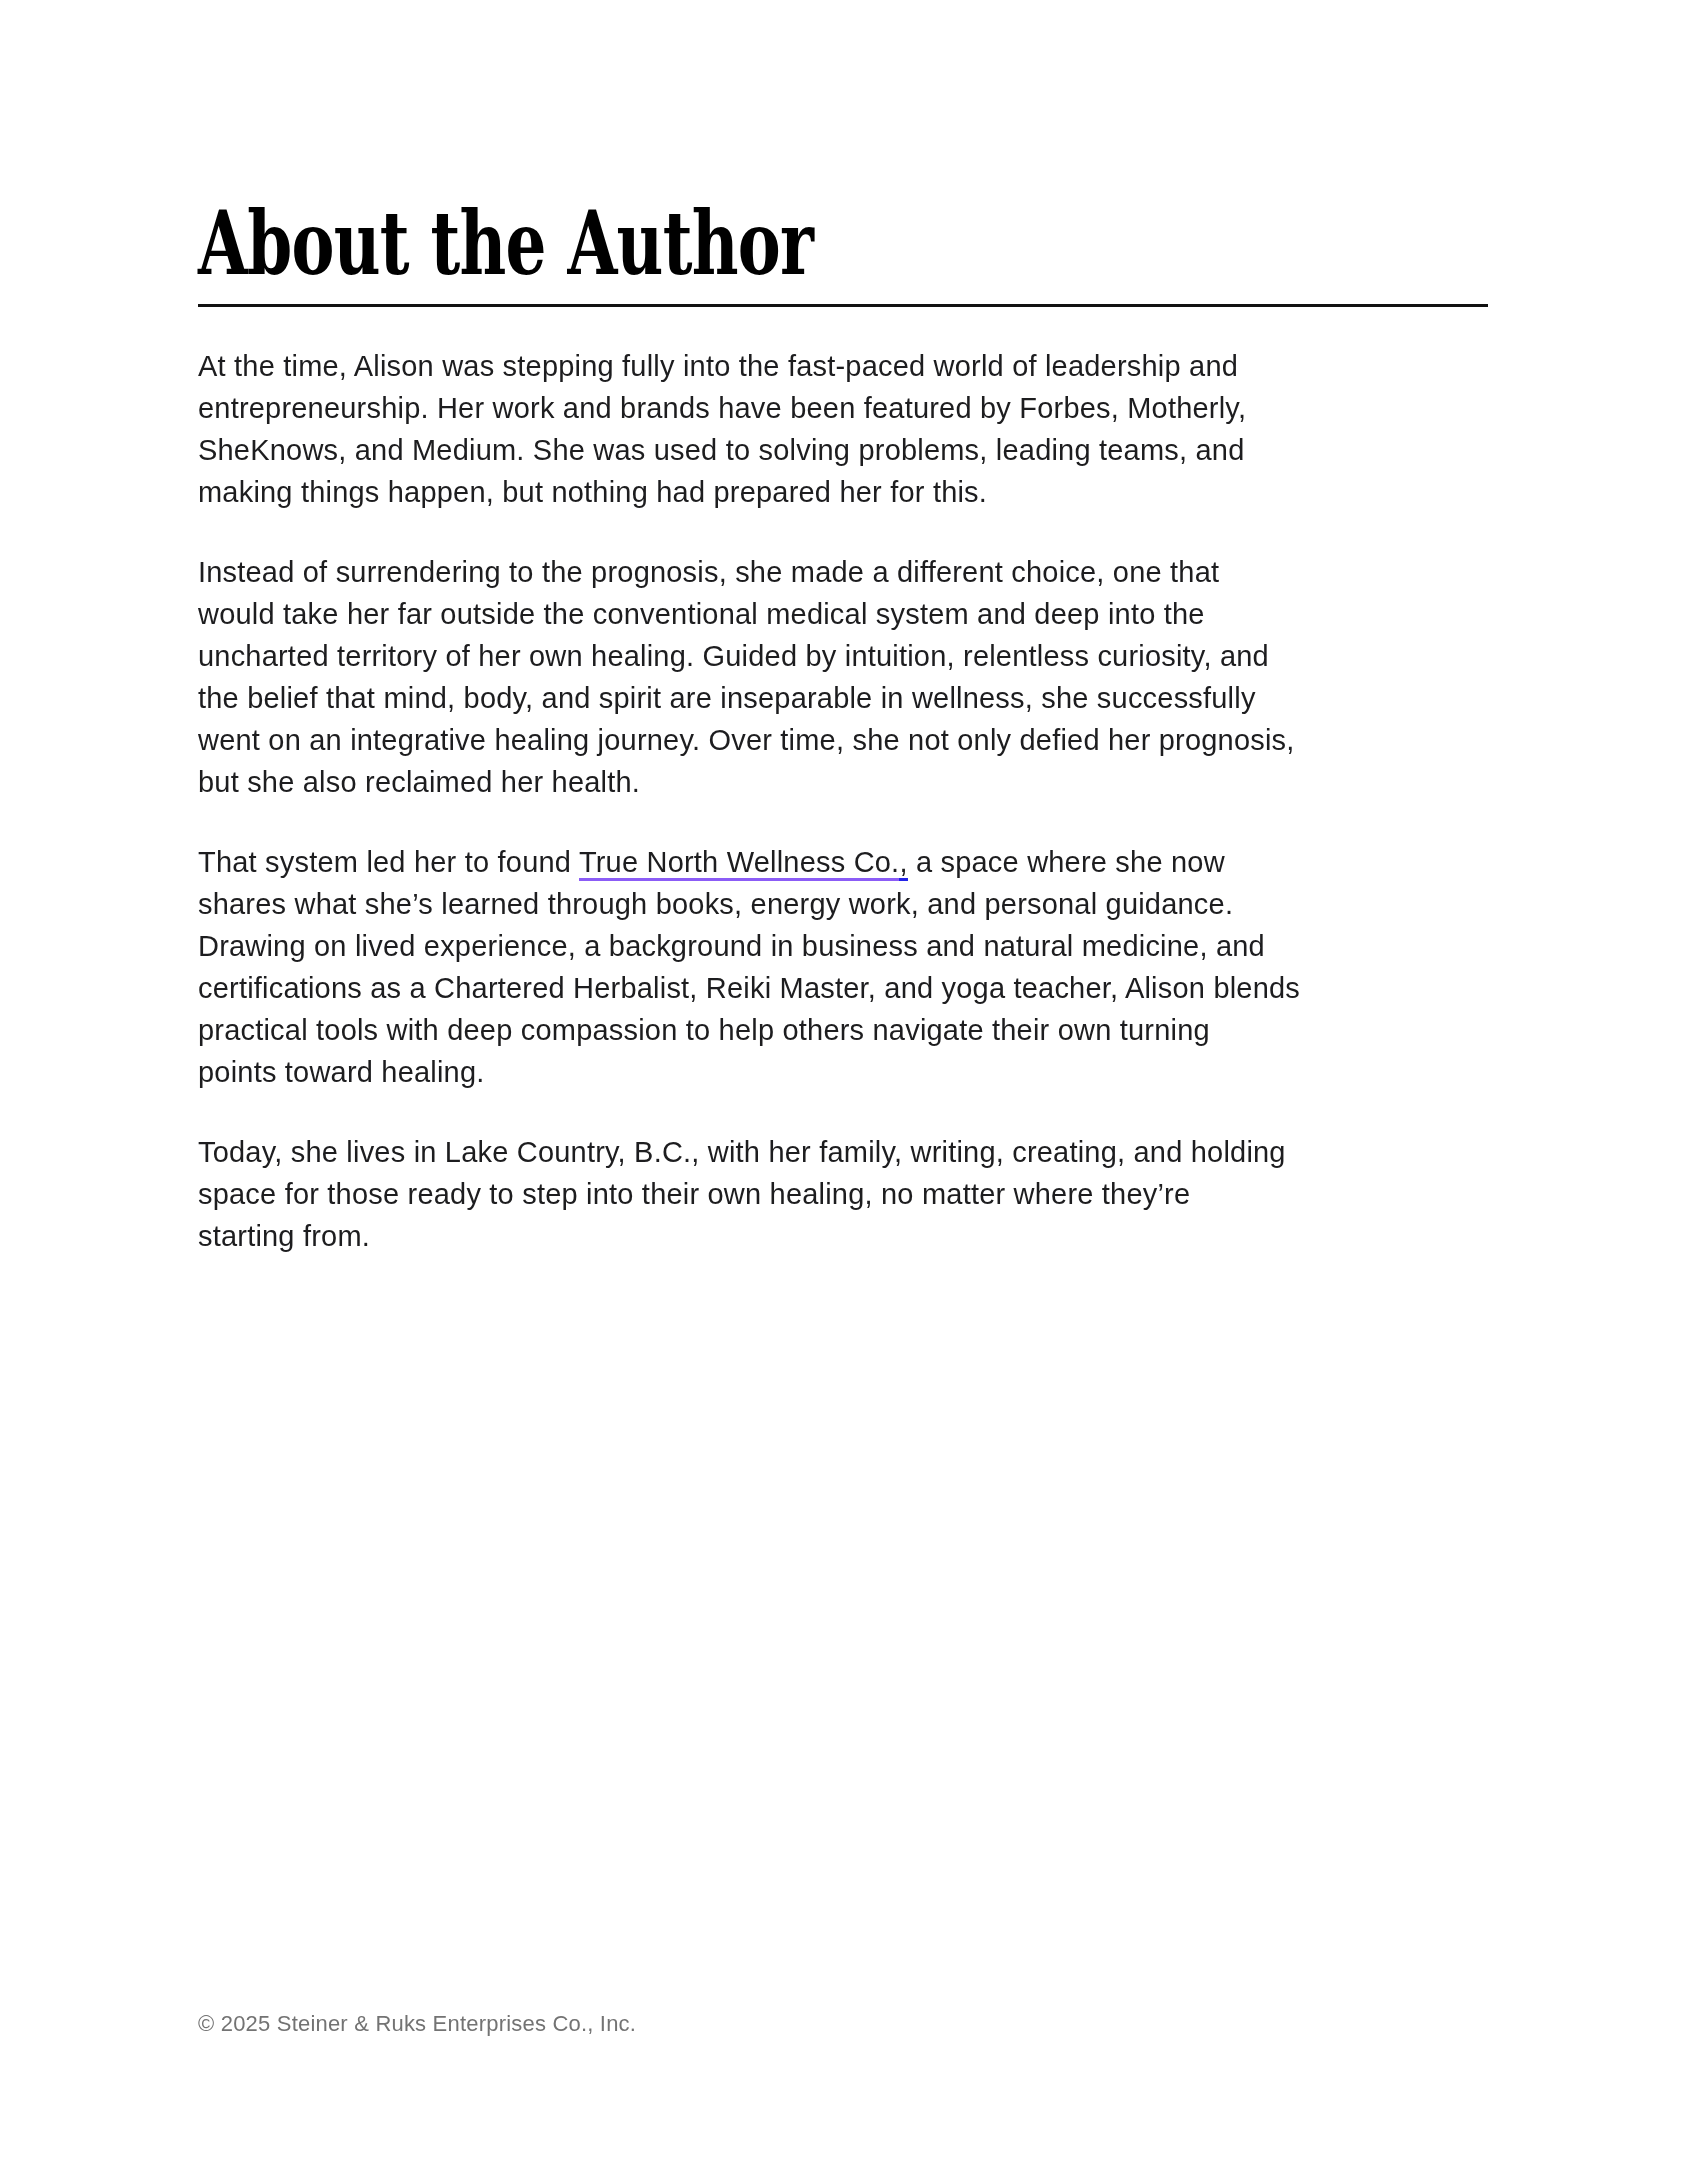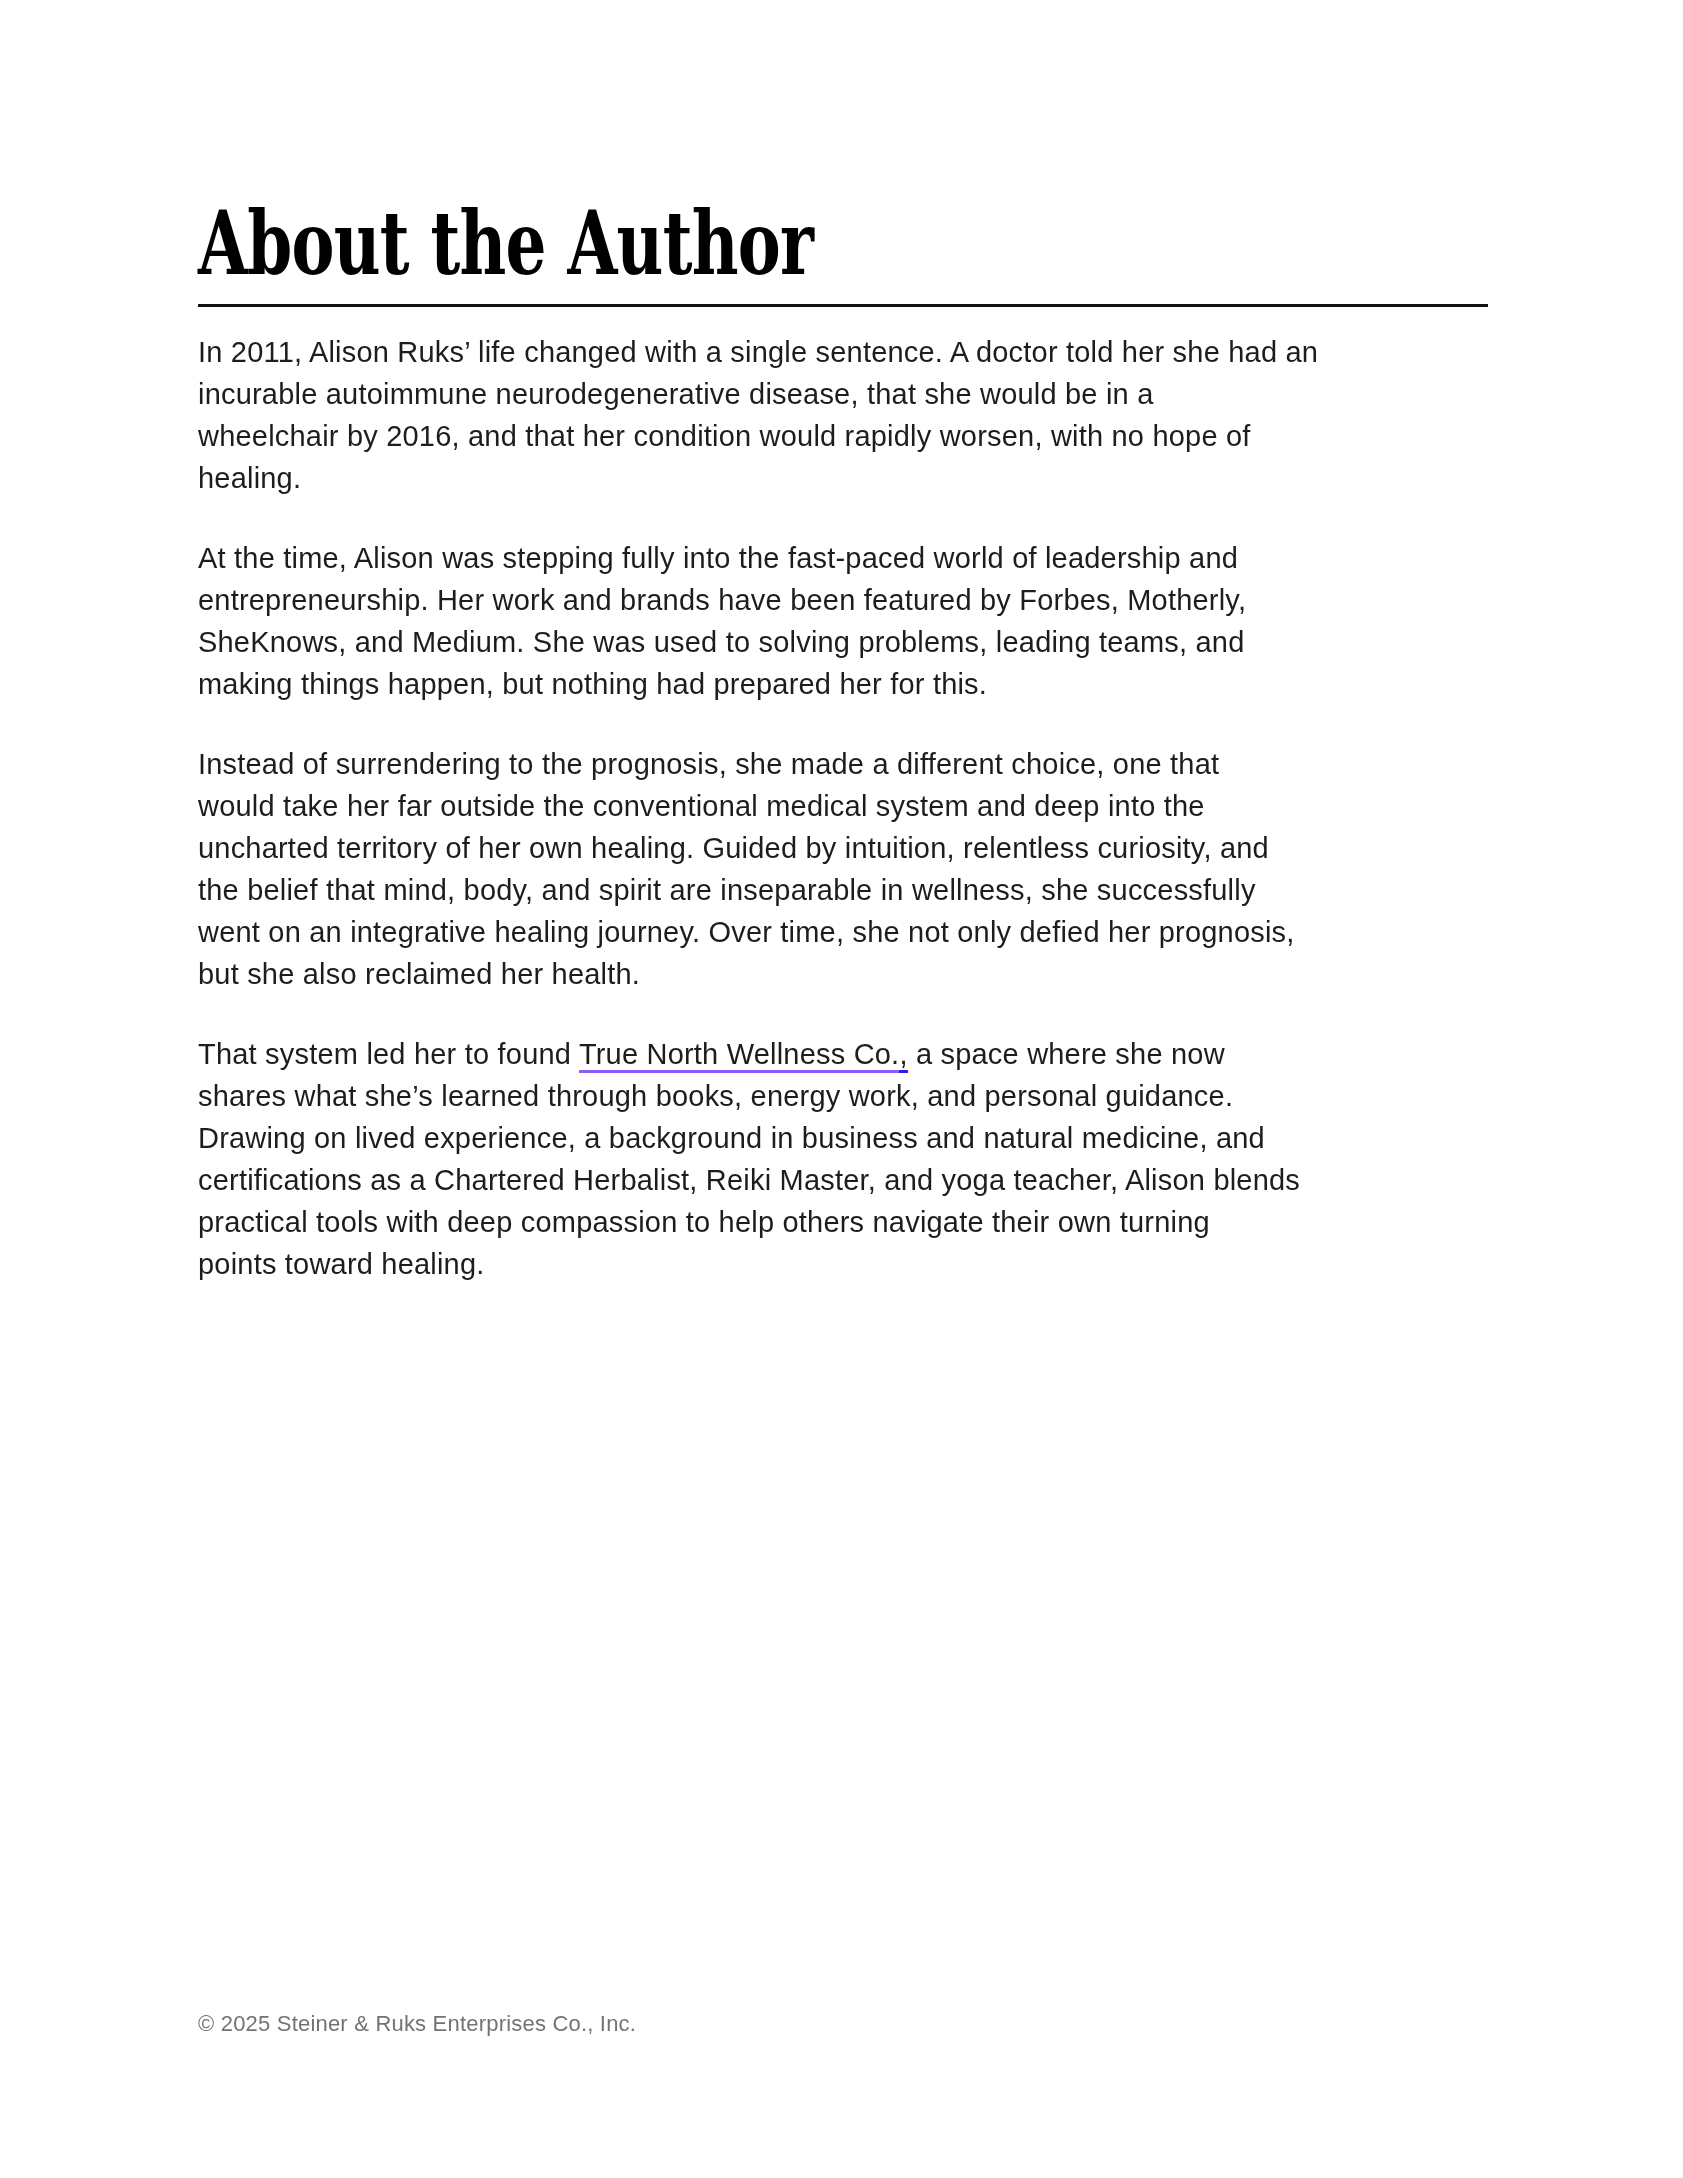--- a/index.html
+++ b/index.html
@@ -63,36 +63,35 @@
     color: #737373;
   }
 </style>
 </head>
 <body>
 
 <div class="page">
   <div class="content">
     <h1 class="title">About the Author</h1>
     <hr class="rule">
-    <p class="body first">In 2011, Alison Ruks’ life changed with a single sentence. A doctor told her she had an
-incurable autoimmune neurodegenerative disease, that she would be in a
-wheelchair by 2016, and that her condition would rapidly worsen, with no hope of
-healing.</p>
     <p class="body">At the time, Alison was stepping fully into the fast-paced world of leadership and
 entrepreneurship. Her work and brands have been featured by Forbes, Motherly,
 SheKnows, and Medium. She was used to solving problems, leading teams, and
 making things happen, but nothing had prepared her for this.</p>
     <p class="body">Instead of surrendering to the prognosis, she made a different choice, one that
 would take her far outside the conventional medical system and deep into the
 uncharted territory of her own healing. Guided by intuition, relentless curiosity, and
 the belief that mind, body, and spirit are inseparable in wellness, she successfully
 went on an integrative healing journey. Over time, she not only defied her prognosis,
 but she also reclaimed her health.</p>
     <p class="body"><span>That system led her to found </span><a class="link">True North Wellness Co.</a><span class="spellmark">,</span><span> a space where she now
 shares what she’s learned through books, energy work, and personal guidance.
 Drawing on lived experience, a background in business and natural medicine, and
 certifications as a Chartered Herbalist, Reiki Master, and yoga teacher, Alison blends
 practical tools with deep compassion to help others navigate their own turning
 points toward healing.</span></p>
+    <p class="body">Today, she lives in Lake Country, B.C., with her family, writing, creating, and holding
+space for those ready to step into their own healing, no matter where they’re
+starting from.</p>
   </div>
   <div class="footer">© 2025 Steiner &amp; Ruks Enterprises Co., Inc.</div>
 </div>
 
 
 </body></html>

